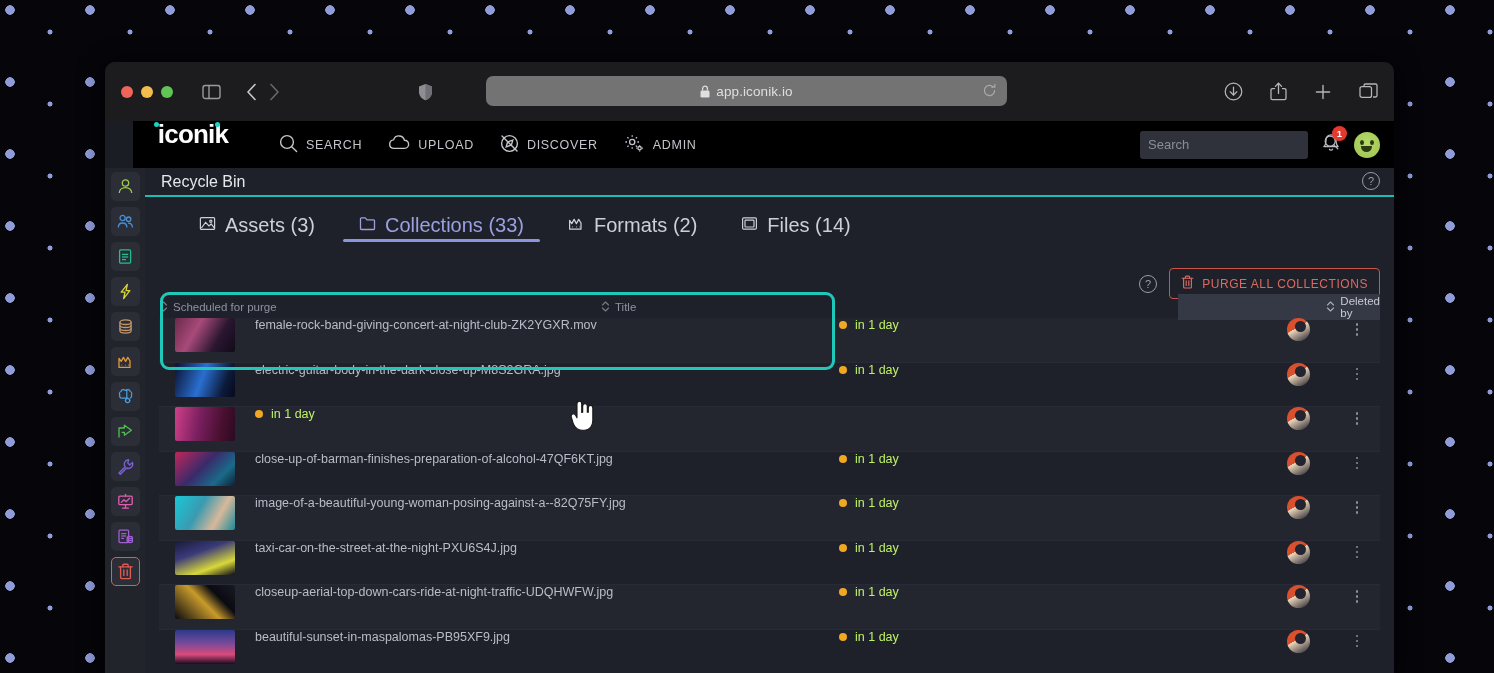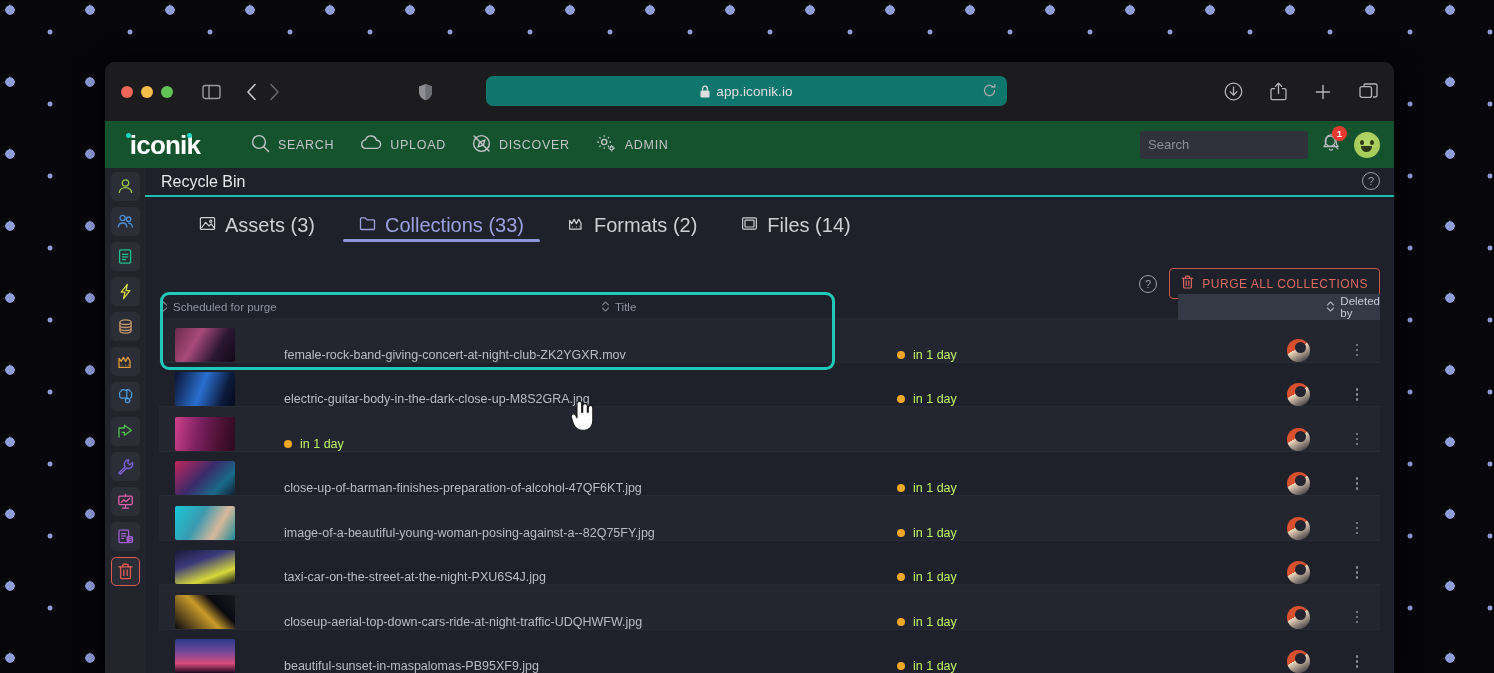--- a/index.html
+++ b/index.html
@@ -45,37 +45,38 @@
   .chrome-icn {
     color: #9a9a9e; display: flex; align-items: center; justify-content: center;
   }
   #sidebar-toggle { margin-left: 29px; }
   #nav-back { margin-left: 25px; }
   #nav-fwd  { margin-left: 12px; }
   #shield   { margin-left: 138px; }
 
   #urlbar {
     position: absolute; left: 381px; top: 14px;
-    width: 521px; height: 30px; background: #0f766e;
+    width: 521px; height: 30px; background: #737373;
     border-radius: 7px; display: flex; align-items: center;
     justify-content: center; gap: 6px;
   }
   #urlbar .url-text { color: #dfdfe2; font-size: 13.5px; letter-spacing: .1px; }
   #reload { position: absolute; right: 10px; top: 7px; color: #a8a8ad; }
 
   #chrome-right {
     position: absolute; right: 16px; top: 0; height: 59px;
     display: flex; align-items: center; gap: 27px;
   }
 
   
   #appnav {
-    height: 47px; background: #14532d;
-    display: flex; align-items: center; padding: 0 0 0 0;
+    height: 47px; background: #000000;
+    display: flex; padding: 0 0 0 0;
     position: relative;
+    margin-left: 28px;
   }
   #logo {
     margin-left: 0; width: 120px; text-align: center;
     font-size: 26px; font-weight: 700; color: #ffffff;
     letter-spacing: -.8px; position: relative; line-height: 1;
   }
   .logo-dot {
     position: absolute; width: 5px; height: 5px; border-radius: 50%;
     background: #19d5c3; top: 1px;
   }
@@ -206,22 +207,22 @@
   .th.title { width: 680px; padding-left: 96px; }
   .th.sched { width: 350px; }
   .th.delby {
     flex: 1; background: #353946; height: 26px;
     display: flex; align-items: center; gap: 5px;
     padding-left: 148px; color: #c8cad4;
   }
   .sort-icn { opacity: .8; }
 
   .row {
-    height: 44.5px; display: flex; align-items: flex-end;
-    border-bottom: 1px solid #282b35; cursor: pointer; gap: 29px;
+    height: 44.5px; display: flex; align-items: flex-start;
+    border-bottom: 1px solid #282b35; cursor: pointer;
   }
   .row:nth-child(odd)  { background: #24262f; }
   .row:nth-child(even) { background: #1f212a; }
   .thumb {
     width: 60px; height: 34px; margin-left: 16px; margin-right: 20px;
     border-radius: 2px; flex-shrink: 0; background-size: cover;
   }
   .fname { color: #b9bcc7; font-size: 12.5px; width: 584px; }
   .sched-cell { width: 350px; display: flex; align-items: center; gap: 8px; color: #bef264; font-size: 12.5px; }
   .sdot { width: 8px; height: 8px; border-radius: 50%; background: #f0a824; flex-shrink: 0; }

